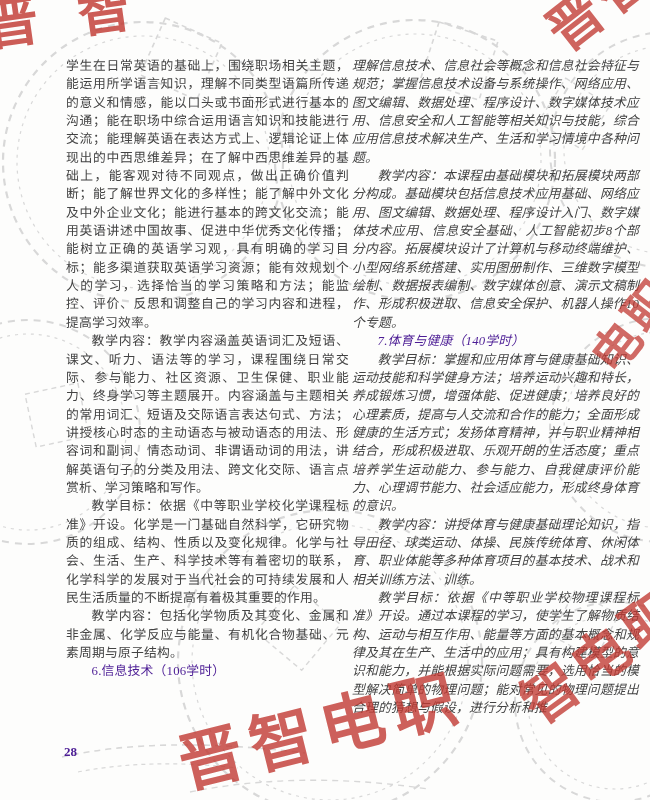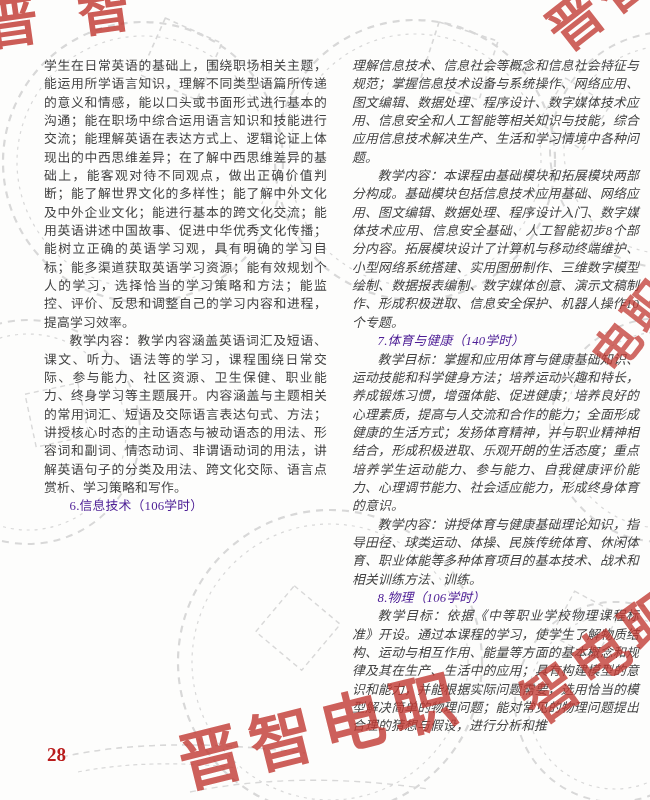--- a/index.html
+++ b/index.html
@@ -16,25 +16,25 @@
     color:#434343;
     font-size:12.8px;
     line-height:18.35px;
     letter-spacing:.2px;
     text-align:justify;
     z-index:3;
   }
   .col p{margin:0;padding:0;}
   .col p.indent{text-indent:2em;}
   .col p.heading{text-indent:2em;color:#4c1d95;}
-  .col-left{left:44px;width:283px;}
+  .col-left{left:66px;width:283px;}
   .col-right{left:352px;width:287px;font-style:italic;}
   .page-number{
-    position:absolute;left:47px;top:744px;
-    font-weight:bold;font-size:19px;color:#b91c1c;z-index:3;
+    position:absolute;left:64px;top:744px;
+    font-weight:bold;font-size:13px;color:#4c1d95;z-index:3;
   }
   
   .gray-watermark{
     position:absolute;left:0;top:0;width:650px;height:800px;
     z-index:1;pointer-events:none;
   }
   
   .red-stamp{
     position:absolute;
     font-family:"Liberation Serif","DejaVu Serif",serif;
@@ -103,30 +103,31 @@
 
       <path d="M62,757 Q160,735 305,753" stroke-width="1.6" stroke-dasharray="6 5"></path>
       <path d="M190,792 Q300,770 428,789" stroke-width="1.4" stroke-dasharray="6 5"></path>
       <path d="M78,772 Q150,758 238,768" stroke-width="1.2" stroke-dasharray="4 4"></path>
     </g>
   </svg>
 
   <div class="col col-left">
     <p>学生在日常英语的基础上，围绕职场相关主题，能运用所学语言知识，理解不同类型语篇所传递的意义和情感，能以口头或书面形式进行基本的沟通；能在职场中综合运用语言知识和技能进行交流；能理解英语在表达方式上、逻辑论证上体现出的中西思维差异；在了解中西思维差异的基础上，能客观对待不同观点，做出正确价值判断；能了解世界文化的多样性；能了解中外文化及中外企业文化；能进行基本的跨文化交流；能用英语讲述中国故事、促进中华优秀文化传播；能树立正确的英语学习观，具有明确的学习目标；能多渠道获取英语学习资源；能有效规划个人的学习，选择恰当的学习策略和方法；能监控、评价、反思和调整自己的学习内容和进程，提高学习效率。</p>
     <p class="indent">教学内容：教学内容涵盖英语词汇及短语、课文、听力、语法等的学习，课程围绕日常交际、参与能力、社区资源、卫生保健、职业能力、终身学习等主题展开。内容涵盖与主题相关的常用词汇、短语及交际语言表达句式、方法；讲授核心时态的主动语态与被动语态的用法、形容词和副词、情态动词、非谓语动词的用法，讲解英语句子的分类及用法、跨文化交际、语言点赏析、学习策略和写作。</p>
+    <p class="indent">教学目标：依据《中等职业学校化学课程标准》开设。化学是一门基础自然科学，它研究物质的组成、结构、性质以及变化规律。化学与社会、生活、生产、科学技术等有着密切的联系，化学科学的发展对于当代社会的可持续发展和人民生活质量的不断提高有着极其重要的作用。</p>
+    <p class="indent">教学内容：包括化学物质及其变化、金属和非金属、化学反应与能量、有机化合物基础、元素周期与原子结构。</p>
     <p class="heading">6.信息技术（106学时）</p>
   </div>
 
   <div class="col col-right">
     <p>理解信息技术、信息社会等概念和信息社会特征与规范；掌握信息技术设备与系统操作、网络应用、图文编辑、数据处理、程序设计、数字媒体技术应用、信息安全和人工智能等相关知识与技能，综合应用信息技术解决生产、生活和学习情境中各种问题。</p>
     <p class="indent">教学内容：本课程由基础模块和拓展模块两部分构成。基础模块包括信息技术应用基础、网络应用、图文编辑、数据处理、程序设计入门、数字媒体技术应用、信息安全基础、人工智能初步8个部分内容。拓展模块设计了计算机与移动终端维护、小型网络系统搭建、实用图册制作、三维数字模型绘制、数据报表编制、数字媒体创意、演示文稿制作、形成积极进取、信息安全保护、机器人操作10个专题。</p>
     <p class="heading">7.体育与健康（140学时）</p>
     <p class="indent">教学目标：掌握和应用体育与健康基础知识、运动技能和科学健身方法；培养运动兴趣和特长，养成锻炼习惯，增强体能、促进健康；培养良好的心理素质，提高与人交流和合作的能力；全面形成健康的生活方式；发扬体育精神，并与职业精神相结合，形成积极进取、乐观开朗的生活态度；重点培养学生运动能力、参与能力、自我健康评价能力、心理调节能力、社会适应能力，形成终身体育的意识。</p>
     <p class="indent">教学内容：讲授体育与健康基础理论知识，指导田径、球类运动、体操、民族传统体育、休闲体育、职业体能等多种体育项目的基本技术、战术和相关训练方法、训练。</p>
-    <p class="heading">8.物理（106学时）</p>
     <p class="indent">教学目标：依据《中等职业学校物理课程标准》开设。通过本课程的学习，使学生了解物质结构、运动与相互作用、能量等方面的基本概念和规律及其在生产、生活中的应用；具有构建模型的意识和能力，并能根据实际问题需要，选用恰当的模型解决简单的物理问题；能对常见的物理问题提出合理的猜想与假设，进行分析和推</p>
   </div>
 
   <div class="page-number">28</div>
 
   <div class="red-stamp s-top-left">晋智</div>
   <div class="red-stamp s-top-right">晋智电</div>
   <div class="red-stamp s-right-middle">电职</div>
   <div class="red-stamp s-bottom-center">晋智电职</div>
   <div class="red-stamp s-bottom-right">智电职</div>

